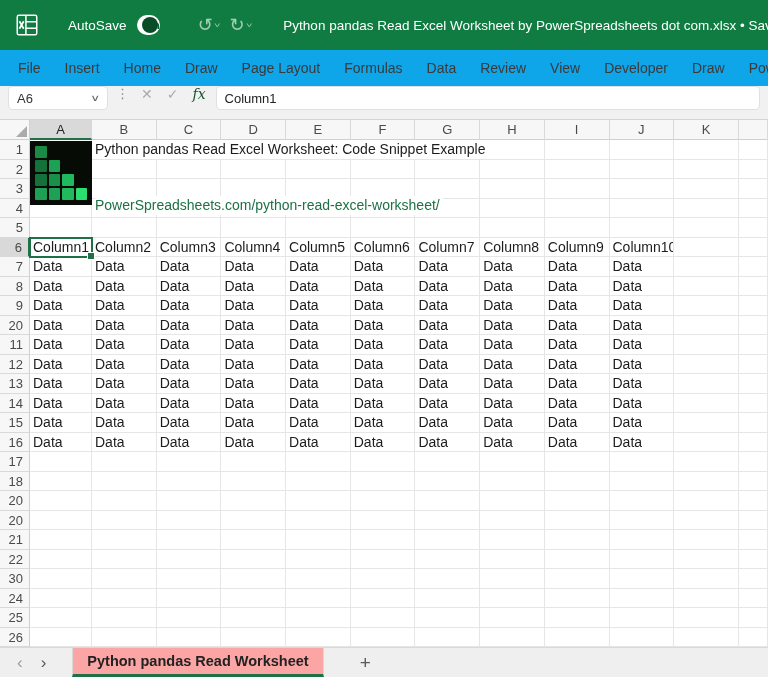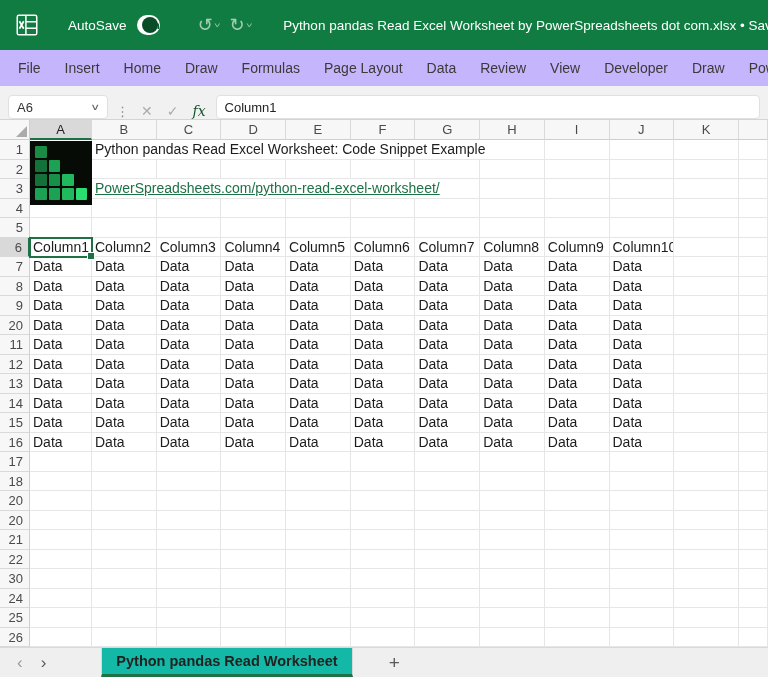--- a/index.html
+++ b/index.html
@@ -15,25 +15,25 @@
   .toggle-state { font-size:11px; font-weight:bold; color:#0B5C33; margin-left:8px; }
   .toggle-knob { position:absolute; right:2px; top:2px; width:16px; height:16px; border-radius:50%; background:#0B4C28; }
   .save-icon { margin-left:14px; width:24px; height:24px; }
   .tb-divider { width:1px; height:24px; background:rgba(255,255,255,.4); margin:0 12px; }
   .undo-group { display:flex; align-items:center; gap:2px; margin-right:10px; }
   .undo-glyph { font-size:18px; color:rgba(255,255,255,.62); line-height:1; }
   .mini-chevron { font-size:8px; color:rgba(255,255,255,.55); transform:scaleX(1.4); }
   .doc-title { font-size:13.5px; color:#fff; white-space:nowrap; margin-left:22px; }
 
   
-  .menubar { height:36px; background:#c4b5fd; display:flex; align-items:flex-start; padding-left:6px; flex:0 0 auto; }
+  .menubar { height:36px; background:#0ea5e9; display:flex; align-items:flex-start; padding-left:6px; flex:0 0 auto; }
   .menu-tab { background:none; border:none; font-family:"Liberation Sans",sans-serif; font-size:14px; color:#3B3A39; padding:0 12px; height:100%; cursor:pointer; white-space:nowrap; }
 
   
-  .formulabar { height:34px; background:#F1F1F1; border-bottom:1px solid #D4D4D4; display:flex; align-items:flex-end; padding:0 8px 0 8px; flex:0 0 auto; gap:6px; }
+  .formulabar { height:34px; background:#F1F1F1; border-bottom:1px solid #D4D4D4; display:flex; align-items:flex-start; padding:0 8px 0 8px; flex:0 0 auto; gap:6px; }
   .namebox { width:100px; height:24px; background:#fff; border:1px solid #E0E0E0; border-radius:4px; display:flex; align-items:center; padding:0 8px; font-size:13px; color:#333; }
   .namebox-value { flex:1; }
   .namebox-chevron { font-size:9px; color:#666; transform:scaleX(1.5); }
   .fb-dots { color:#888; font-size:13px; padding:0 2px; letter-spacing:0; }
   .fb-btn { background:none; border:none; font-size:14px; color:#ABABAB; cursor:pointer; padding:0 4px; }
   .fb-fx { font-family:"DejaVu Serif", serif; font-style:italic; font-size:14px; color:#14532d; background:none; border:none; cursor:pointer; padding:0 4px; }
   .formula-input { flex:1; height:24px; background:#fff; border:1px solid #E0E0E0; border-radius:4px; display:flex; align-items:center; padding:0 8px; font-size:13px; color:#222; }
 
   
   #grid { position:relative; flex:0 0 auto; height:527px; display:grid;
@@ -41,32 +41,32 @@
           grid-template-rows:20px repeat(26, 19.5px);
           background:#fff; overflow:hidden; }
   .gcell { border-right:1px solid #E6E6E6; border-bottom:1px solid #E6E6E6; font-size:14px; color:#1C1C1C; padding-left:3px; line-height:18.5px; overflow:hidden; white-space:nowrap; }
   .ghead { background:#F7F7F7; border-right:1px solid #D9D9D9; border-bottom:1px solid #CFCFCF; color:#4A4A4A; font-size:13px; text-align:center; line-height:19px; padding:0; overflow:hidden; }
   .rowhead { background:#F7F7F7; border-right:1px solid #CFCFCF; border-bottom:1px solid #D9D9D9; color:#4A4A4A; font-size:13px; text-align:right; padding-right:6px; line-height:19px; }
   .ghead.sel { background:#D9D9D9; border-bottom:2px solid #1E7145; color:#222; }
   .rowhead.sel { background:#D9D9D9; border-right:2px solid #1E7145; }
   .corner { background:#F7F7F7; border-right:1px solid #CFCFCF; border-bottom:1px solid #CFCFCF; position:relative; }
   .corner:after { content:""; position:absolute; right:2px; bottom:2px; width:0; height:0; border-left:11px solid transparent; border-bottom:11px solid #ABABAB; }
   .spill { position:relative; z-index:2; background:#fff; display:inline-block; padding-right:3px; line-height:18.5px; }
-  .linktext { color:#1E7145; text-decoration:underline; cursor:pointer; }
+  .linktext { color:#1E7145; cursor:pointer;margin-top:17px; }
   #sel-box { position:absolute; border:2px solid #1E7145; z-index:3; pointer-events:none; }
   #sel-box:after { content:""; position:absolute; right:-4px; bottom:-4px; width:6px; height:6px; background:#1E7145; border:1px solid #fff; }
   #logo { position:absolute; z-index:4; background:#060B06; display:grid; grid-template-columns:repeat(4,1fr); grid-template-rows:repeat(4,1fr); gap:2px; padding:5px; cursor:pointer; }
   #logo .sq { border-radius:1px; }
 
   
   .sheetbar { height:30px; background:#EFEFEF; border-top:1px solid #D9D9D9; display:flex; align-items:stretch; flex:0 0 auto; }
   .nav-arrow { background:none; border:none; font-size:17px; padding:0 9px; cursor:pointer; line-height:28px; }
   .nav-prev { color:#9B9B9B; margin-left:8px; }
   .nav-next { color:#5A5A5A; }
-  .sheet-tab { background:#14b8a6; border-left:1px solid #D8D8D8; border-right:1px solid #D8D8D8; border-bottom:3px solid #1E7145; margin-left:46px; padding:0 14px; display:flex; align-items:center; font-size:14.5px; font-weight:600; color:#222; cursor:pointer; white-space:nowrap; }
+  .sheet-tab { background:#fca5a5; border-left:1px solid #D8D8D8; border-right:1px solid #D8D8D8; border-bottom:3px solid #1E7145; margin-left:17px; padding:0 14px; display:flex; align-items:center; font-size:14.5px; font-weight:600; color:#222; cursor:pointer; white-space:nowrap; }
   .add-sheet { background:none; border:none; font-size:19px; color:#5A5A5A; padding:0 14px; margin-left:22px; cursor:pointer; }
 </style>
 </head>
 <body>
 
 <div id="app">
 
   <header class="titlebar">
     <svg class="excel-icon" viewBox="0 0 24 24" fill="none" stroke="#fff" stroke-width="1.4">
       <rect x="3" y="3" width="18" height="18" rx="1.5"></rect>
@@ -97,22 +97,22 @@
     </span>
     <span class="doc-title">Python pandas Read Excel Worksheet by PowerSpreadsheets dot com.xlsx • Saved</span>
 
   </header>
 
   <nav class="menubar" id="menubar">
       <button class="menu-tab">File</button>
       <button class="menu-tab">Insert</button>
       <button class="menu-tab">Home</button>
       <button class="menu-tab">Draw</button>
+      <button class="menu-tab">Page Layout</button>
       <button class="menu-tab">Formulas</button>
-      <button class="menu-tab">Page Layout</button>
       <button class="menu-tab">Data</button>
       <button class="menu-tab">Review</button>
       <button class="menu-tab">View</button>
       <button class="menu-tab">Developer</button>
       <button class="menu-tab">Draw</button>
       <button class="menu-tab">Power Pivot</button>
     </nav>
 
   <div class="formulabar">
     <div class="namebox">

